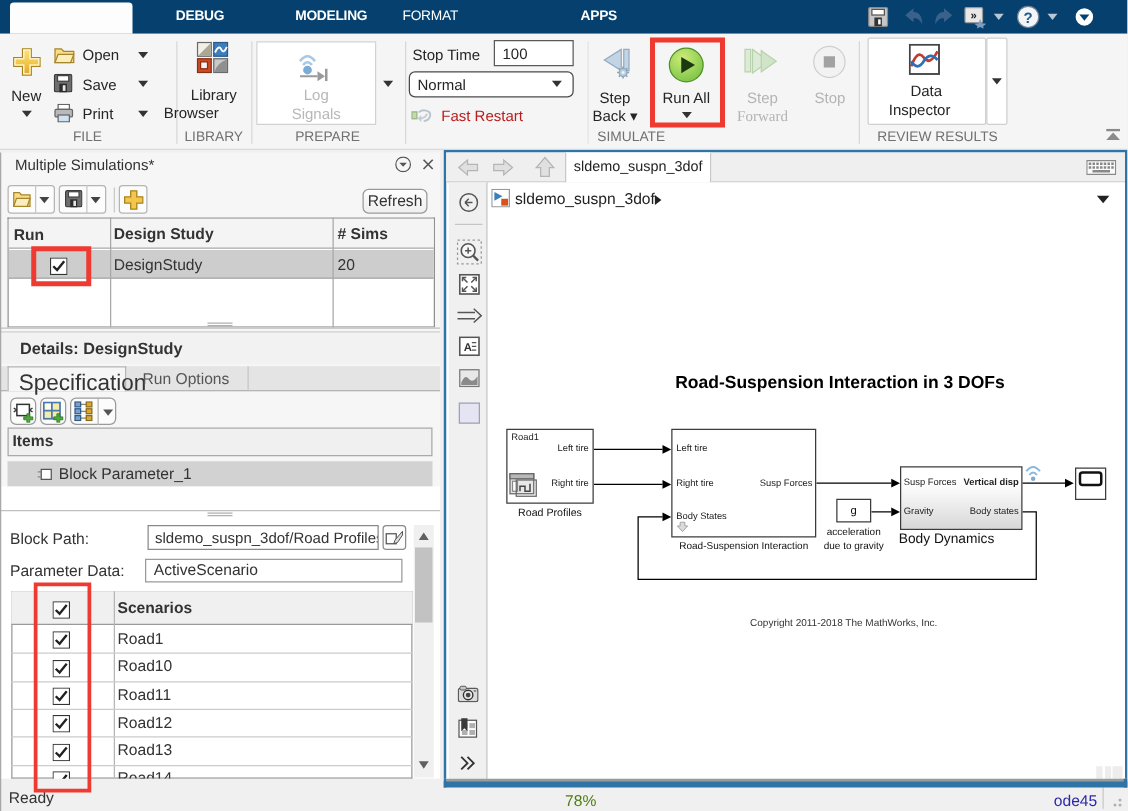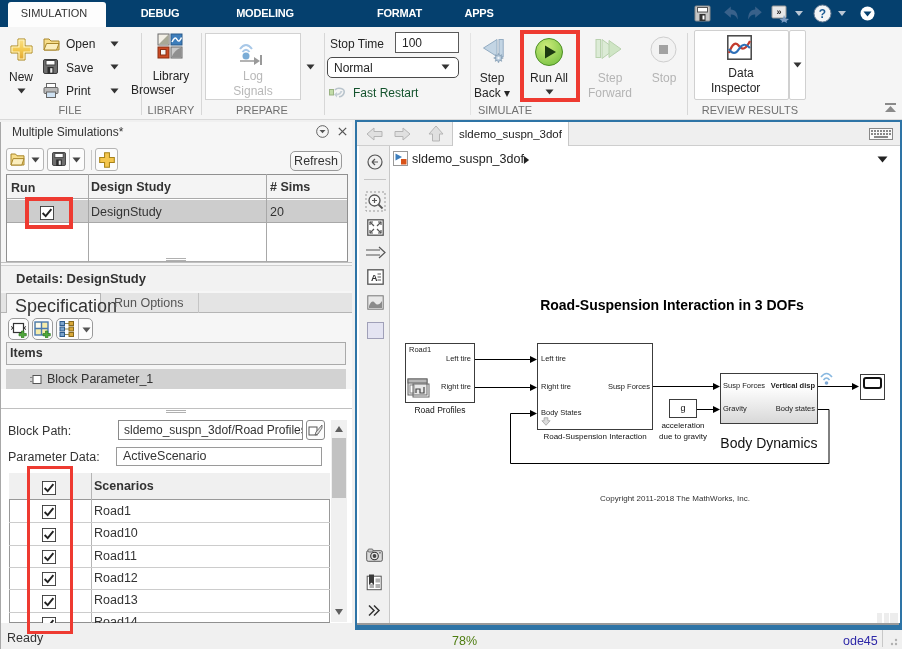--- a/index.html
+++ b/index.html
@@ -12,24 +12,23 @@
 .btxt{font-size:12px;color:#252525;}
 .gray{color:#b4b4b4;}
 svg{display:block;}
 </style>
 </head>
 <body>
 <div id="app">
 
 <div class="abs" style="left:0;top:0;width:902px;height:27px;background:#05406e;"></div>
 <div class="abs" style="left:8px;top:2px;width:98px;height:25px;background:#fdfdfd;border-radius:3px 3px 0 0;"></div>
-<div class="abs" style="left:5px;top:2px;width:98px;height:25px;line-height:23px;text-align:center;font-size:11px;color:#333;">SIMULATION</div>
 <div class="abs" style="left:110px;top:0;width:100px;height:27px;line-height:27px;text-align:center;font-size:11px;color:#fff;font-weight:bold;letter-spacing:-0.2px;">DEBUG</div>
 <div class="abs" style="left:215px;top:0;width:100px;height:27px;line-height:27px;text-align:center;font-size:11px;color:#fff;font-weight:bold;letter-spacing:-0.2px;">MODELING</div>
-<div class="abs" style="left:322px;top:0;width:100px;height:27px;line-height:27px;text-align:right;font-size:11px;color:#fff;font-weight:bold;letter-spacing:-0.2px;">FORMAT</div>
+<div class="abs" style="left:322px;top:0;width:100px;height:27px;line-height:27px;text-align:left;font-size:11px;color:#fff;font-weight:normal;letter-spacing:-0.2px;">FORMAT</div>
 <div class="abs" style="left:429px;top:0;width:100px;height:27px;line-height:27px;text-align:center;font-size:11px;color:#fff;font-weight:bold;letter-spacing:-0.2px;">APPS</div>
 
 <svg class="abs" style="left:694px;top:5px;" width="17" height="17" viewBox="0 0 17 17">
   <rect x="1" y="1" width="15" height="15" rx="1" fill="#c7c7c7" stroke="#8b8b8b"></rect>
   <rect x="3.5" y="2.5" width="10" height="4.5" fill="#fff" stroke="#555"></rect>
   <rect x="5.5" y="9" width="6" height="7" fill="#333"></rect>
   <rect x="8.5" y="10.5" width="2" height="4" fill="#fff"></rect>
 </svg>
 <svg class="abs" style="left:722px;top:5px;" width="17" height="16" viewBox="0 0 17 16">
   <path d="M2.2 7.2 L8.8 1.6 L8.8 4.6 C13.6 4.6 15.8 8.4 15.8 14.4 C13.8 10.6 11.6 9.4 8.8 9.6 L8.8 12.8 Z" fill="#39618a"></path>
@@ -146,21 +145,21 @@
 <div class="abs" style="left:327px;top:57px;width:132px;height:21px;background:#fff;border:1px solid #4a4a4a;border-radius:5px;"></div>
 <div class="abs btxt" style="left:334px;top:61px;">Normal</div>
 <svg class="abs" style="left:441px;top:64px;" width="9" height="6" viewBox="0 0 9 6">
       <path d="M0.5 0.5 L4.5 5.5 L8.5 0.5 Z" fill="#333"></path>
     </svg>
 <svg class="abs" style="left:329px;top:87px;" width="17" height="11" viewBox="0 0 17 11">
   <rect x="0.5" y="2.5" width="4" height="5.5" fill="#c2dca8" stroke="#9ab384"></rect>
   <path d="M6 3 Q8 0.5 12 1.5 Q16 2.5 15 6 Q14 9.5 10 9.8" fill="none" stroke="#b9c4cc" stroke-width="1.6"></path>
   <path d="M13.5 4 Q12 8 8 8.5 L8 10.5 L5 7.5 L8 5 L8 6.8 Q11 6.5 11.5 4 Z" fill="#c4ced6"></path>
 </svg>
-<div class="abs" style="left:353px;top:86px;font-size:12px;color:#14532d;">Fast Restart</div>
+<div class="abs" style="left:353px;top:86px;font-size:12px;color:#b91c1c;">Fast Restart</div>
 <div class="sep" style="left:470px;top:33px;height:82px;background:#e3e3e3;"></div>
 
 <svg class="abs" style="left:481px;top:38px;" width="26" height="26" viewBox="0 0 26 26">
   <path d="M16 1.5 L2.5 10 L16 18.5 Z" fill="#c3d5e4" stroke="#93acc2"></path>
   <rect x="18" y="1.5" width="4.2" height="17" fill="#c3d5e4" stroke="#93acc2"></rect>
   <g stroke="#8aa2b8" stroke-width="1.3">
     <path d="M17.5 15.2 V24.8 M12.7 20 H22.3 M14.1 16.6 L20.9 23.4 M20.9 16.6 L14.1 23.4"></path>
   </g>
   <circle cx="17.5" cy="20" r="3.2" fill="#b8cbdc" stroke="#8aa2b8" stroke-width="0.9"></circle>
   <circle cx="17.5" cy="20" r="1.2" fill="#f0f4f8"></circle>
@@ -184,21 +183,21 @@
     </svg>
 
 <div class="abs" style="left:520px;top:30px;width:60px;height:72px;border:4px solid #ee3a31;"></div>
 
 <svg class="abs" style="left:595px;top:38px;" width="27" height="22" viewBox="0 0 27 22">
   <rect x="1" y="1.5" width="4.5" height="18" fill="#dcebd6" stroke="#b9d2ae"></rect>
   <path d="M7 1.5 L20 11 L7 20.5 Z" fill="#dcebd6" stroke="#b9d2ae"></path>
   <path d="M14 2.5 L26 11 L14 19.5 Z" fill="#cfe5c5" stroke="#b9d2ae"></path>
 </svg>
 <div class="abs btxt gray" style="left:580px;top:71px;width:60px;text-align:center;">Step</div>
-<div class="abs btxt gray" style="left:580px;top:86px;width:60px;text-align:center;">Forward</div>
+<div class="abs btxt gray" style="left:580px;top:86px;width:60px;text-align:center;font-family:Liberation Serif, serif;">Forward</div>
 
 <svg class="abs" style="left:650px;top:36px;" width="27" height="27" viewBox="0 0 27 27">
   <circle cx="13.5" cy="13.5" r="12.5" fill="#f2f2f2" stroke="#cecece"></circle>
   <rect x="9" y="9" width="9" height="9" fill="#a2a2a2"></rect>
 </svg>
 <div class="abs btxt gray" style="left:634px;top:71px;width:60px;text-align:center;">Stop</div>
 
 <div class="glabel" style="left:455px;top:104px;width:100px;">SIMULATE</div>
 <div class="sep" style="left:687px;top:33px;height:82px;"></div>
 
@@ -554,21 +553,21 @@
 
 <div class="abs" style="left:669px;top:399px;width:28px;height:19px;background:#fff;border:1px solid #3c3c3c;"></div>
 <div class="abs" style="left:669px;top:403px;width:28px;text-align:center;font-size:9px;color:#111;">g</div>
 <div class="abs" style="left:643px;top:420px;width:80px;text-align:center;font-size:8px;line-height:11px;color:#111;">acceleration<br>due to gravity</div>
 
 <div class="abs" style="left:720px;top:373px;width:98px;height:51px;background:linear-gradient(#ffffff 25%,#d8d8d8);border:1px solid #3c3c3c;"></div>
 <div class="abs" style="left:723px;top:381px;font-size:7.5px;color:#222;">Susp Forces</div>
 <div class="abs" style="left:723px;top:404px;font-size:7.5px;color:#222;">Gravity</div>
 <div class="abs" style="left:745px;top:381px;width:70px;text-align:right;font-size:7.5px;color:#222;font-weight:bold;">Vertical disp</div>
 <div class="abs" style="left:745px;top:404px;width:70px;text-align:right;font-size:7.5px;color:#222;">Body states</div>
-<div class="abs" style="left:719px;top:435px;width:100px;text-align:center;font-size:14px;color:#111;">Body Dynamics</div>
+<div class="abs" style="left:719px;top:425px;width:100px;text-align:left;font-size:11px;color:#111;">Body Dynamics</div>
 
 <svg class="abs" style="left:818px;top:370px;" width="17" height="17" viewBox="0 0 17 17">
   <path d="M3 7 Q8.5 0 14 7" stroke="#88b8e0" stroke-width="1.6" fill="none"></path>
   <path d="M5.5 10 Q8.5 6 11.5 10" stroke="#88b8e0" stroke-width="1.6" fill="none"></path>
   <circle cx="8.5" cy="13" r="1.8" fill="#7fa8d4"></circle>
 </svg>
 
 <div class="abs" style="left:860px;top:374px;width:25px;height:26px;background:#fff;border:1.5px solid #3c3c3c;"></div>
 <div class="abs" style="left:863px;top:377px;width:19px;height:12px;background:#fff;border:2px solid #111;border-radius:3px;"></div>
 

